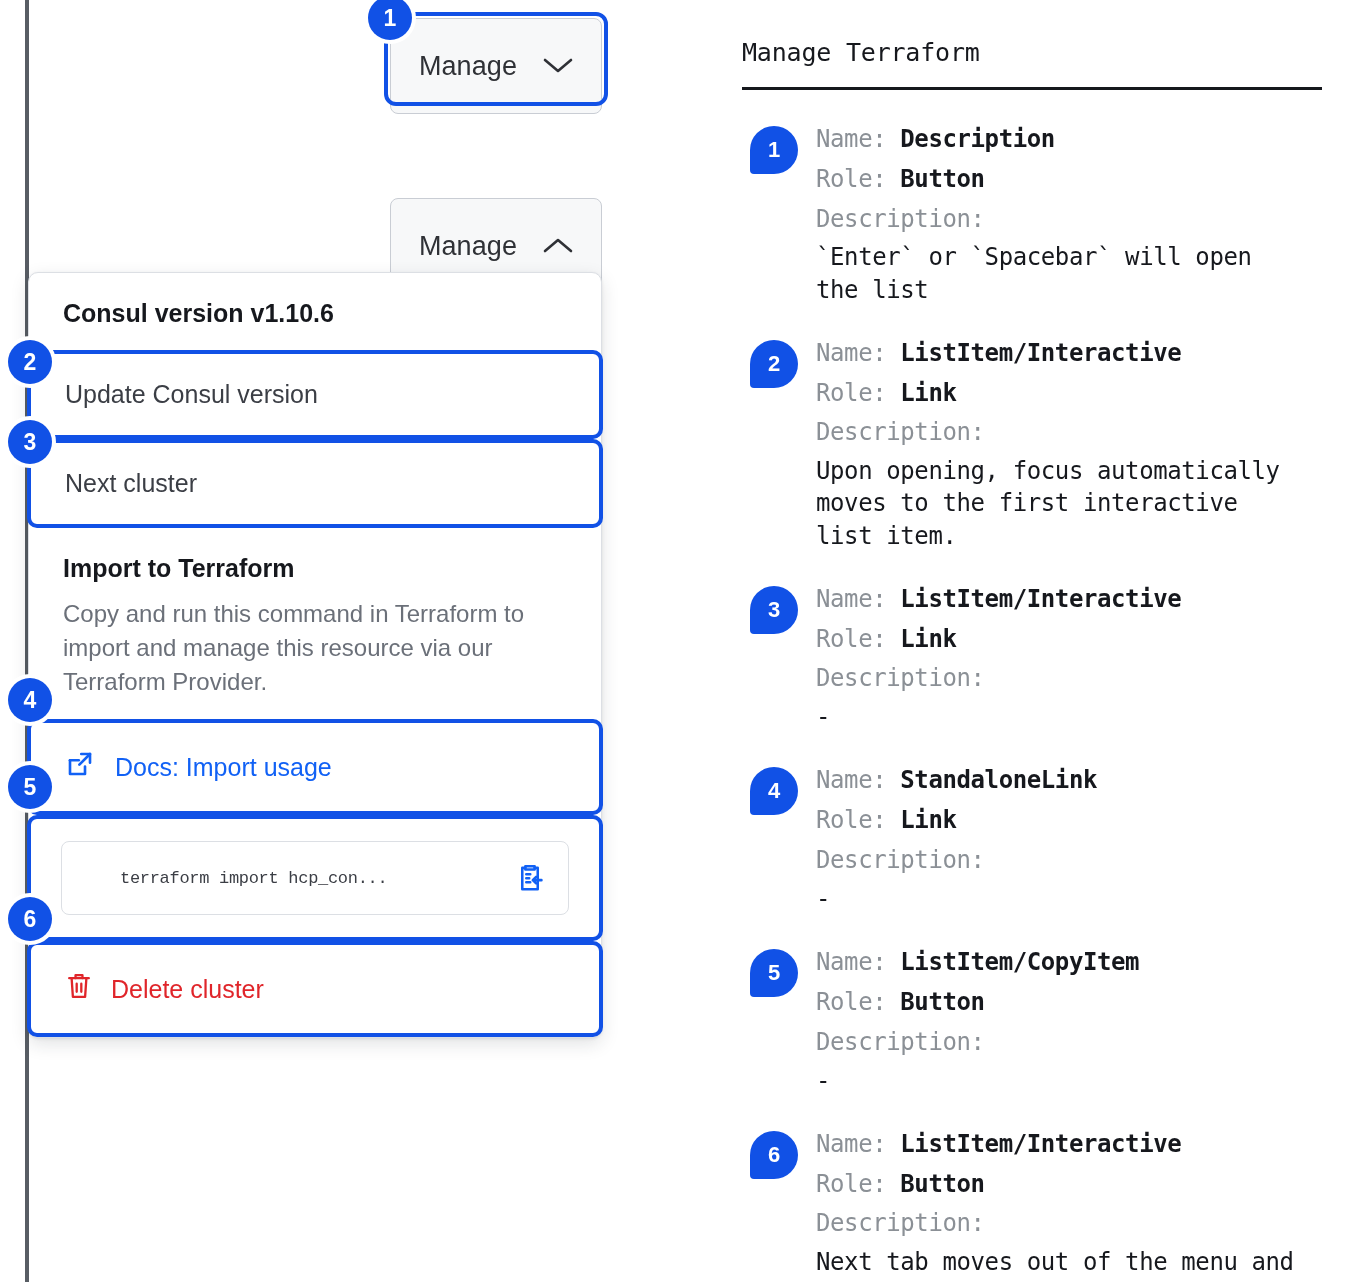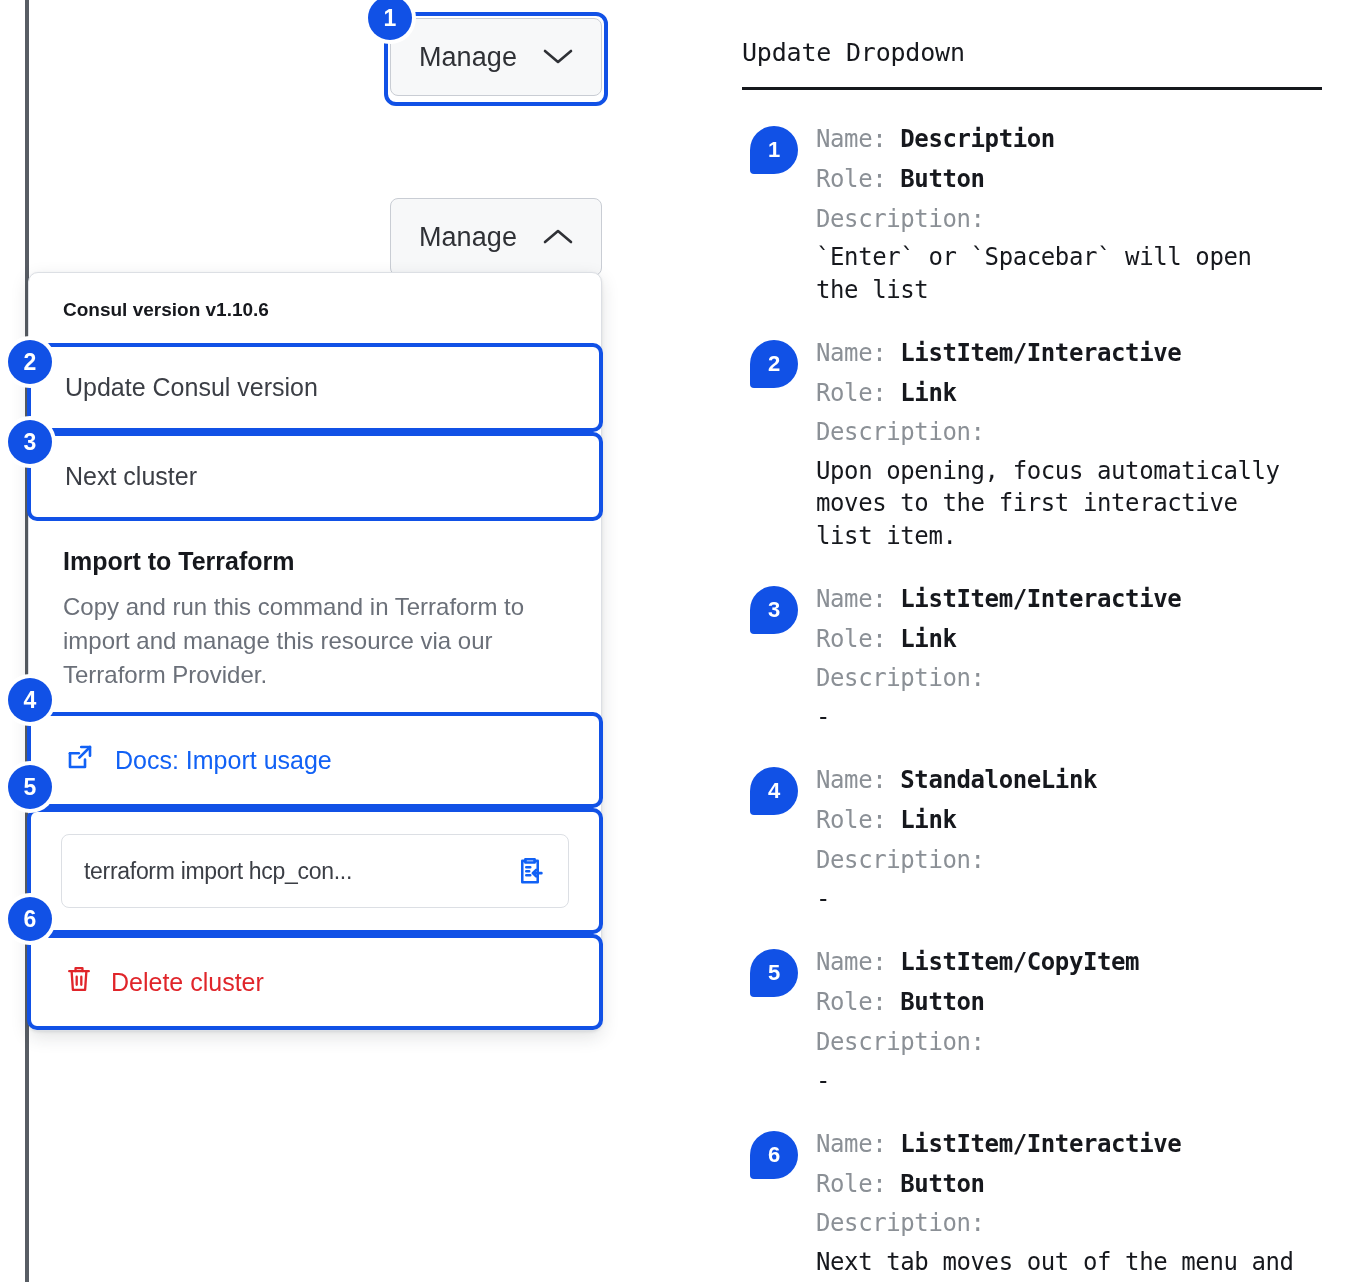--- a/index.html
+++ b/index.html
@@ -20,21 +20,21 @@
     width: 4px; height: 1282px;
     background: #4a4f57;
     opacity: .92;
   }
 
   
   .manage-closed-wrap { position: absolute; left: 390px; top: 18px; }
   .btn-manage {
     display: flex; align-items: center; justify-content: center;
     gap: 26px;
-    width: 212px; height: 78px;
+    width: 212px; height: 96px;
     background: #f7f8f9;
     border: 1px solid #c9cdd4;
     border-radius: 8px;
     font-size: 27px; font-weight: 400; color: #2f3136;
     letter-spacing: .1px;
   }
   .btn-manage .chev { display: block; }
   .focus-ring {
     position: absolute; left: -6px; top: -6px;
     width: 224px; height: 94px;
@@ -52,21 +52,21 @@
     left: 28px; top: 272px;
     width: 574px;
     background: #ffffff;
     border: 1px solid #dcdfe4;
     border-radius: 10px;
     box-shadow: 0 6px 18px rgba(30,35,45,.13), 0 1px 3px rgba(30,35,45,.10);
     overflow: visible;
   }
   .dd-section-head {
     padding: 26px 30px 22px 34px;
-    font-size: 19px; font-weight: 700; color: #16181d;
+    font-size: 25px; font-weight: 700; color: #16181d;
   }
   .dd-row {
     position: relative;
     padding: 26px 34px;
     font-size: 25px; color: #3b3e45;
     background: #fff;
   }
   .dd-row.outlined {
     border: 4px solid #1151e6;
     border-radius: 10px;
@@ -88,23 +88,24 @@
   .code-box {
     display: flex; align-items: center; justify-content: space-between;
     gap: 14px;
     height: 74px;
     padding: 0 22px;
     border: 1px solid #dcdfe4;
     border-radius: 8px;
     background: #fff;
   }
   .code-text {
-    font-family: Liberation Sans, sans-serif;
-    font-size: 23px; color: #3b3e45; white-space: nowrap;
+    font-family: Liberation Mono, monospace;
+    font-size: 17px; color: #3b3e45; white-space: nowrap;
     letter-spacing: -.3px;
+    margin-left: 36px;
   }
   .copy-btn { display: flex; align-items: center; background: none; border: 0; cursor: pointer; }
 
   .delete-row {
     display: flex; align-items: center; gap: 18px;
     padding: 26px 34px;
     color: #e0252a; font-size: 25px; font-weight: 500;
   }
 
   
@@ -253,21 +254,21 @@
     </div>
   </div>
 
   <div class="marker-circle" style="left:8px; top:340px;">2</div>
   <div class="marker-circle" style="left:8px; top:420px;">3</div>
   <div class="marker-circle" style="left:8px; top:678px;">4</div>
   <div class="marker-circle" style="left:8px; top:765px;">5</div>
   <div class="marker-circle" style="left:8px; top:897px;">6</div>
 
   <div class="right-panel">
-    <div class="rp-title">Update Dropdown</div>
+    <div class="rp-title">Manage Terraform</div>
     <div class="rp-rule"></div>
 
     <div class="entry entry-first">
       <div class="pin">1</div>
       <div class="kv"><span class="k">Name:</span> <span class="v">Description</span></div>
       <div class="kv"><span class="k">Role:</span> <span class="v">Button</span></div>
       <div class="kv"><span class="k">Description:</span></div>
       <div class="desc">`Enter` or `Spacebar` will open
 the list</div>
     </div>

